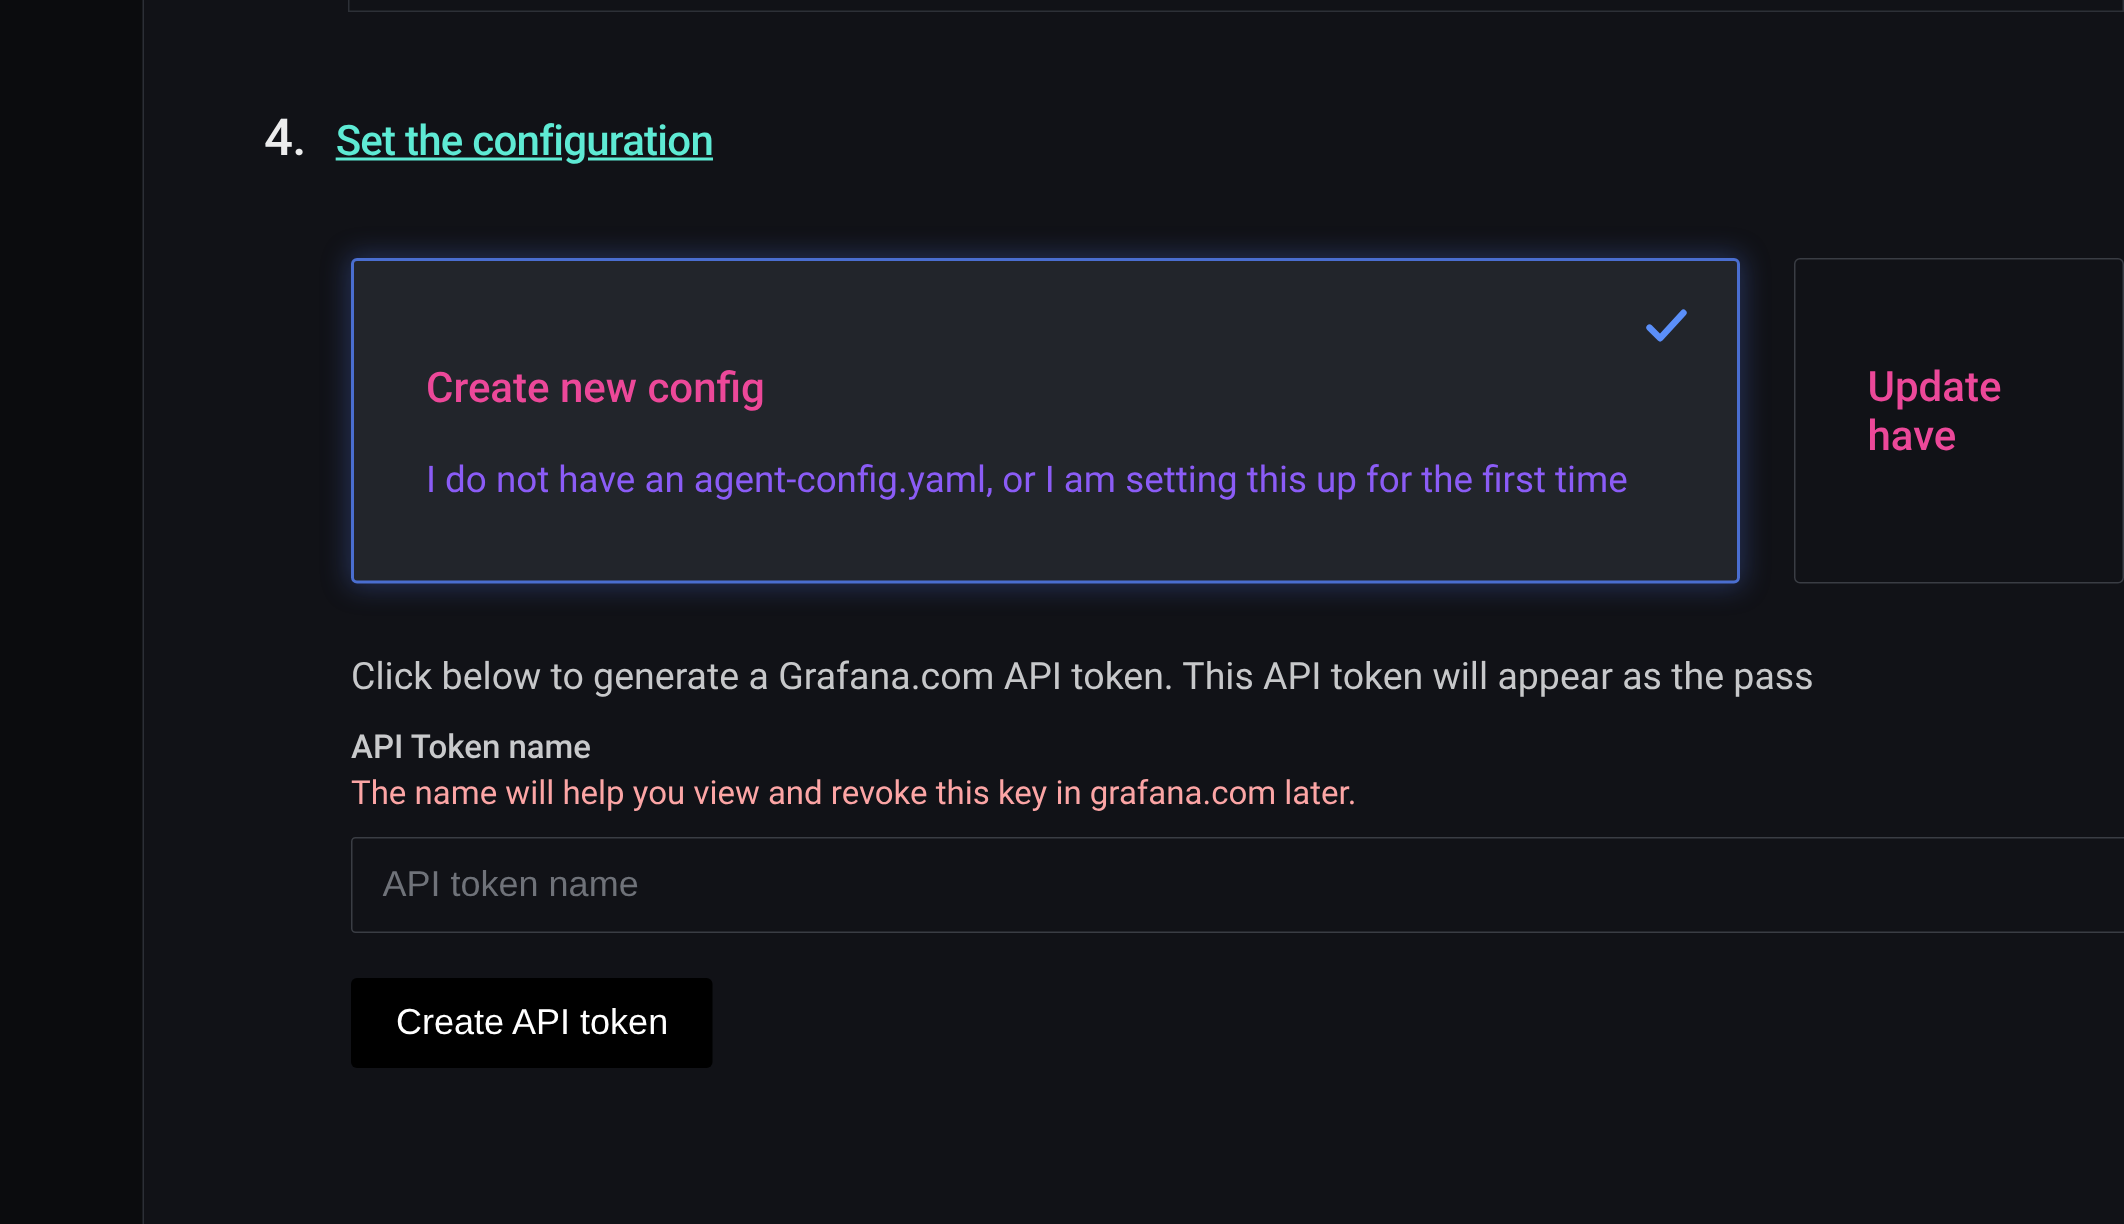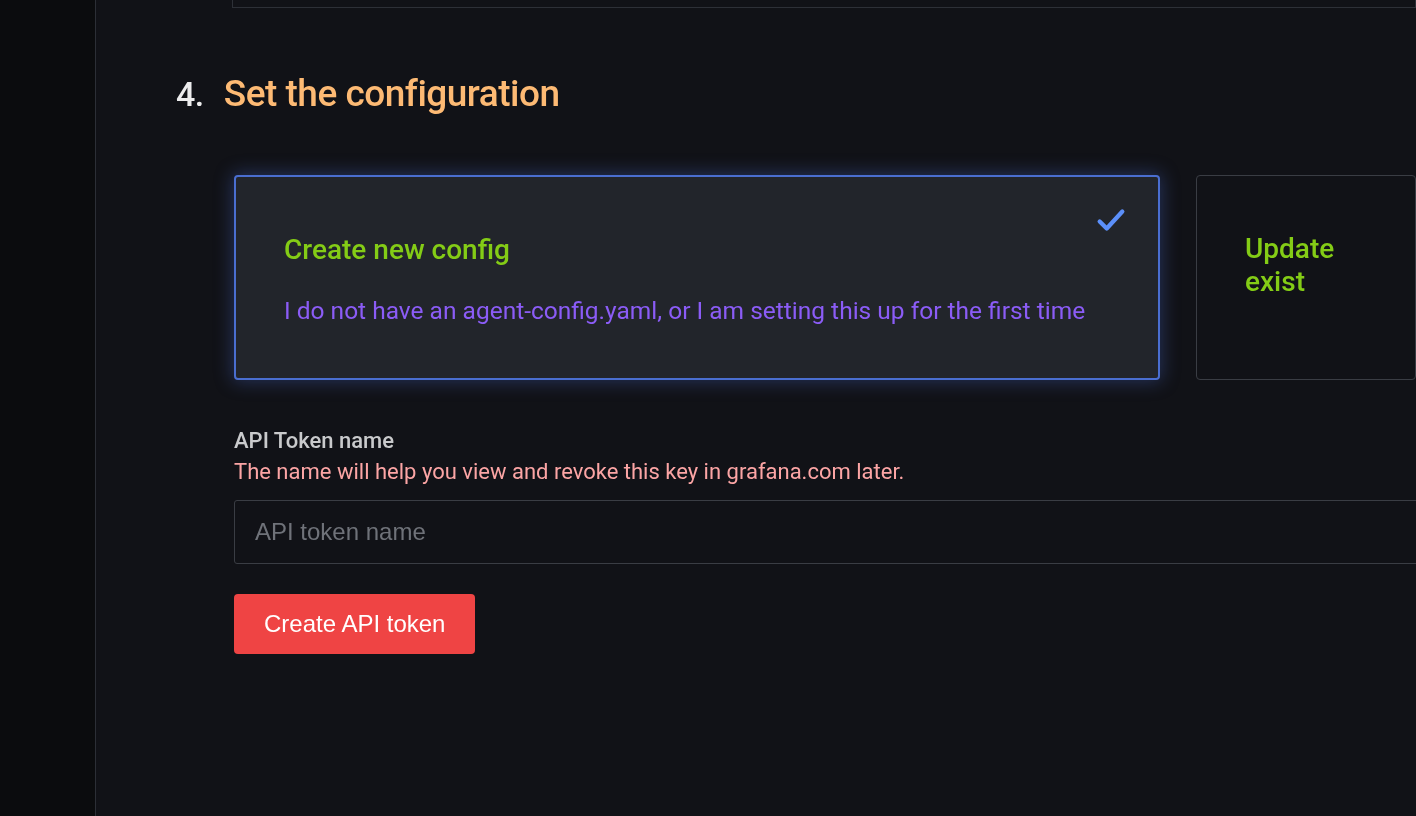--- a/index.html
+++ b/index.html
@@ -57,24 +57,25 @@
     }
 
     .step-number {
       font-size: 34px;
       font-weight: 500;
       color: #ececed;
       letter-spacing: -0.5px;
     }
 
     .step-title {
-      font-size: 37px;
-      font-weight: 500;
-      color: #fdba74;
+      font-size: 28px;
+      font-weight: 500;
+      color: #5eead4;
       letter-spacing: -0.5px;
+      text-decoration: underline;
     }
 
     .cards-row {
       display: flex;
       gap: 36px;
       margin-top: 60px;
       margin-left: 58px;
     }
 
     .option-card {
@@ -117,41 +118,42 @@
       stroke: #5b8ff9;
       stroke-width: 3;
       fill: none;
       stroke-linecap: round;
       stroke-linejoin: round;
     }
 
     .card-title {
       font-size: 28px;
       font-weight: 500;
-      color: #84cc16;
+      color: #ec4899;
       margin-bottom: 28px;
+      margin-top: 12px;
     }
 
     .card-desc {
       font-size: 24.5px;
       line-height: 1.38;
       color: #8b5cf6;
       font-weight: 400;
     }
 
     .instruction-text {
       margin-top: 48px;
       margin-left: 58px;
       font-size: 25px;
       color: #c7c8ca;
       white-space: nowrap;
     }
 
     .field-group {
-      margin-top: 48px;
+      margin-top: 20px;
       margin-left: 58px;
     }
 
     .field-label {
       font-size: 22px;
       color: #c9cacc;
       font-weight: 500;
       margin-bottom: 6px;
     }
 
@@ -177,21 +179,21 @@
     .text-input::placeholder {
       color: #6f7279;
     }
 
     .primary-button {
       margin-top: 30px;
       margin-left: 58px;
       display: inline-flex;
       align-items: center;
       justify-content: center;
-      background-color: #ef4444;
+      background-color: #000000;
       color: #ffffff;
       font-size: 24px;
       font-weight: 500;
       border: none;
       border-radius: 4px;
       padding: 16px 30px;
       cursor: pointer;
     }
   </style>
 </head>
@@ -214,25 +216,26 @@
       <div class="check-icon">
         <svg viewBox="0 0 24 24">
             <polyline points="4 13 9 18 20 6"></polyline>
           </svg>
       </div>
       <div class="card-title">Create new config</div>
       <div class="card-desc">I do not have an agent-config.yaml, or I am setting this up for the first time</div>
     </div>
 
     <div class="option-card unselected">
-      <div class="card-title">Update exist</div>
+      <div class="card-title">Update have</div>
     </div>
 
   </div>
 
+  <div class="instruction-text">Click below to generate a Grafana.com API token. This API token will appear as the pass</div>
 
   <div class="field-group">
     <div class="field-label">API Token name</div>
     <div class="field-help">The name will help you view and revoke this key in grafana.com later.</div>
     <input type="text" class="text-input" placeholder="API token name" style="">
   </div>
 
   <button class="primary-button">Create API token</button>
 
 </div>

